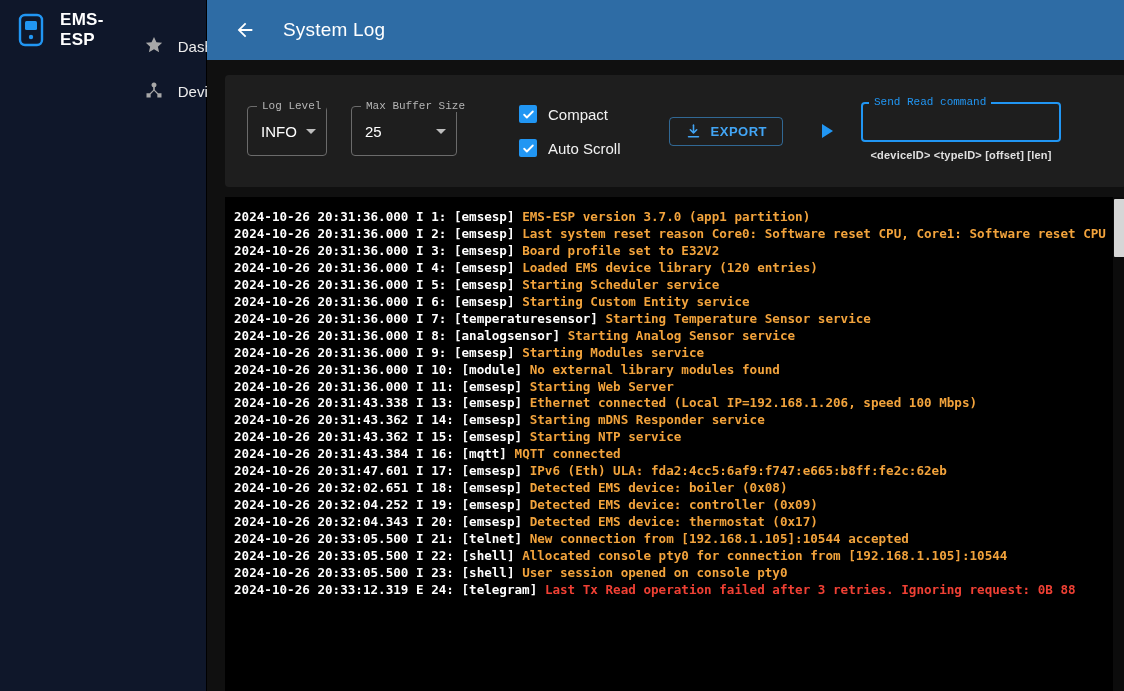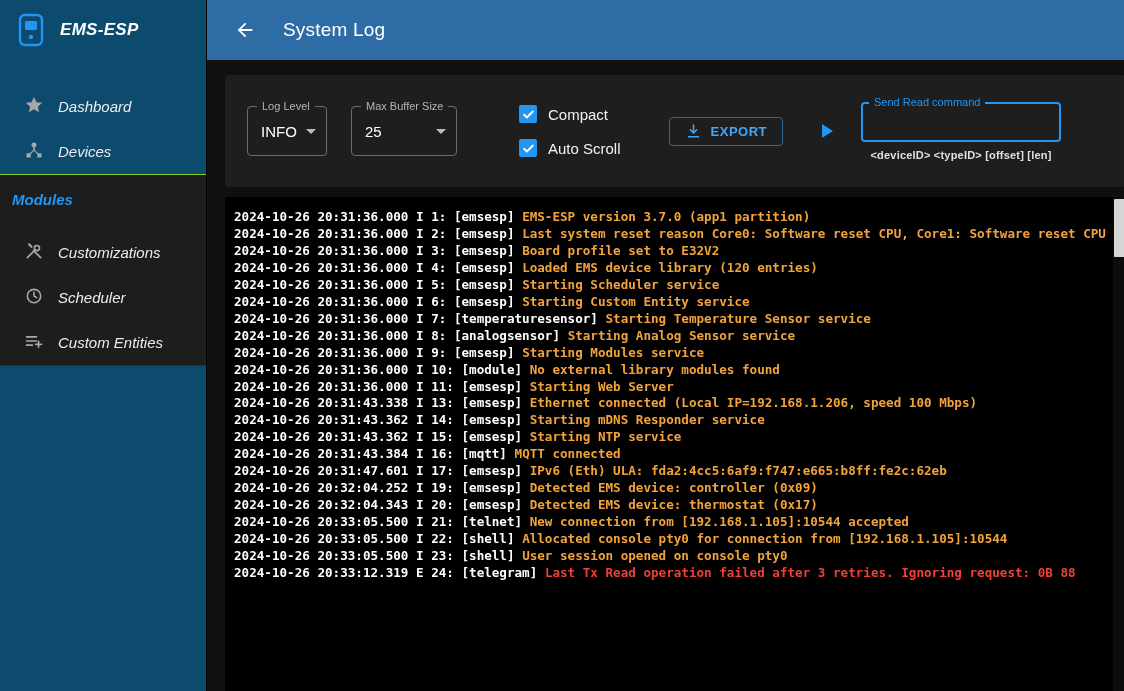--- a/index.html
+++ b/index.html
@@ -8,42 +8,42 @@
     --accent-light:#42a5f5;
     --log-info:#f2a33c;
     --log-error:#ef4034;
   }
   *{box-sizing:border-box;margin:0;padding:0;}
   html,body{width:1124px;height:691px;overflow:hidden;background:#000;
     font-family:"Liberation Sans", sans-serif;-webkit-font-smoothing:antialiased;}
   .app{display:flex;width:1124px;height:691px;}
 
   
-  .sidebar{width:207px;min-width:207px;background:#0c4a6e;color:#e6e6e6;display:flex;flex-direction:column;border-right:1px solid #000;font-style:italic;}
+  .sidebar{width:207px;min-width:207px;background:#0f172a;color:#e6e6e6;display:flex;flex-direction:row;border-right:1px solid #000;}
   .sidebar-header{height:60px;display:flex;align-items:center;gap:14px;padding:0 16px;}
   .app-title{font-size:17px;font-weight:700;letter-spacing:.3px;color:#fff;}
   .nav-item{height:45px;display:flex;align-items:flex-end;gap:14px;padding:0 16px 0 24px;cursor:pointer;}
   .nav-item .icn{width:20px;height:20px;display:flex;align-items:center;justify-content:center;color:#a8a8a8;}
   .nav-item .lbl{font-size:15px;font-weight:500;color:#ececec;}
   .nav-top{padding-top:10px;padding-bottom:14px;}
   .modules-box{background:#1d1d1d;border-top:1px solid #84cc16;border-bottom:1px solid #2c2c2c;padding:6px 0 14px 0;}
   .modules-header{color:var(--accent);font-size:15px;font-weight:700;padding:10px 12px 8px 12px;}
 
   
   .main{flex:1;display:flex;flex-direction:column;background:#101010;}
   .appbar{height:60px;min-height:60px;background:var(--appbar);display:flex;align-items:center;gap:26px;padding:0 26px;color:#fff;}
   .appbar .back{width:24px;height:24px;display:flex;align-items:center;justify-content:center;cursor:pointer;}
   .appbar h1{font-size:19px;font-weight:500;letter-spacing:.2px;}
 
   .content{flex:1;display:flex;flex-direction:column;padding:15px 16px 0 18px;overflow:hidden;}
 
   
   .card{background:#1e1e1e;border-radius:4px;height:112px;display:flex;align-items:center;padding:0 22px;gap:0;}
   .field{position:relative;border:1px solid #6b6b6b;border-radius:4px;height:50px;display:flex;align-items:center;padding:0 10px 0 13px;}
-  .field-label{position:absolute;top:-7px;left:9px;background:#1e1e1e;padding:0 5px;font-size:11px;color:#b5b5b5;line-height:12px;white-space:nowrap;}
+  .field-label{position:absolute;top:-7px;left:9px;background:#1e1e1e;padding:0 5px;font-size:11px;color:#b5b5b5;line-height:12px;white-space:nowrap;font-family:Liberation Mono, monospace;}
   .field-value{font-size:15px;color:#fff;}
   .caret{width:0;height:0;border-left:5px solid transparent;border-right:5px solid transparent;border-top:5px solid #bdbdbd;margin-left:auto;}
   .select{cursor:pointer;}
   .sel-loglevel{width:80px;margin-right:24px;}
   .sel-buffer{width:106px;margin-right:62px;}
 
   .check-col{display:flex;flex-direction:column;gap:16px;margin-right:48px;}
   .check-row{display:flex;align-items:center;gap:11px;cursor:pointer;}
   .checkbox{width:18px;height:18px;border-radius:2px;background:var(--accent);display:flex;align-items:center;justify-content:center;}
   .check-row .lbl{font-size:15px;font-weight:500;color:#f2f2f2;}
@@ -230,20 +230,21 @@
             <div class="log-line"><span>2024-10-26 20:31:36.000 I 7: [temperaturesensor] </span><span class="msg-info">Starting Temperature Sensor service</span></div>
             <div class="log-line"><span>2024-10-26 20:31:36.000 I 8: [analogsensor] </span><span class="msg-info">Starting Analog Sensor service</span></div>
             <div class="log-line"><span>2024-10-26 20:31:36.000 I 9: [emsesp] </span><span class="msg-info">Starting Modules service</span></div>
             <div class="log-line"><span>2024-10-26 20:31:36.000 I 10: [module] </span><span class="msg-info">No external library modules found</span></div>
             <div class="log-line"><span>2024-10-26 20:31:36.000 I 11: [emsesp] </span><span class="msg-info">Starting Web Server</span></div>
             <div class="log-line"><span>2024-10-26 20:31:43.338 I 13: [emsesp] </span><span class="msg-info">Ethernet connected (Local IP=192.168.1.206, speed 100 Mbps)</span></div>
             <div class="log-line"><span>2024-10-26 20:31:43.362 I 14: [emsesp] </span><span class="msg-info">Starting mDNS Responder service</span></div>
             <div class="log-line"><span>2024-10-26 20:31:43.362 I 15: [emsesp] </span><span class="msg-info">Starting NTP service</span></div>
             <div class="log-line"><span>2024-10-26 20:31:43.384 I 16: [mqtt] </span><span class="msg-info">MQTT connected</span></div>
             <div class="log-line"><span>2024-10-26 20:31:47.601 I 17: [emsesp] </span><span class="msg-info">IPv6 (Eth) ULA: fda2:4cc5:6af9:f747:e665:b8ff:fe2c:62eb</span></div>
+            <div class="log-line"><span>2024-10-26 20:32:02.651 I 18: [emsesp] </span><span class="msg-info">Detected EMS device: boiler (0x08)</span></div>
             <div class="log-line"><span>2024-10-26 20:32:04.252 I 19: [emsesp] </span><span class="msg-info">Detected EMS device: controller (0x09)</span></div>
             <div class="log-line"><span>2024-10-26 20:32:04.343 I 20: [emsesp] </span><span class="msg-info">Detected EMS device: thermostat (0x17)</span></div>
             <div class="log-line"><span>2024-10-26 20:33:05.500 I 21: [telnet] </span><span class="msg-info">New connection from [192.168.1.105]:10544 accepted</span></div>
             <div class="log-line"><span>2024-10-26 20:33:05.500 I 22: [shell] </span><span class="msg-info">Allocated console pty0 for connection from [192.168.1.105]:10544</span></div>
             <div class="log-line"><span>2024-10-26 20:33:05.500 I 23: [shell] </span><span class="msg-info">User session opened on console pty0</span></div>
             <div class="log-line"><span>2024-10-26 20:33:12.319 E 24: [telegram] </span><span class="msg-error">Last Tx Read operation failed after 3 retries. Ignoring request: 0B 88</span></div>
           </div>
         <div class="scrollbar">
           <div class="scroll-thumb"></div>
         </div>

